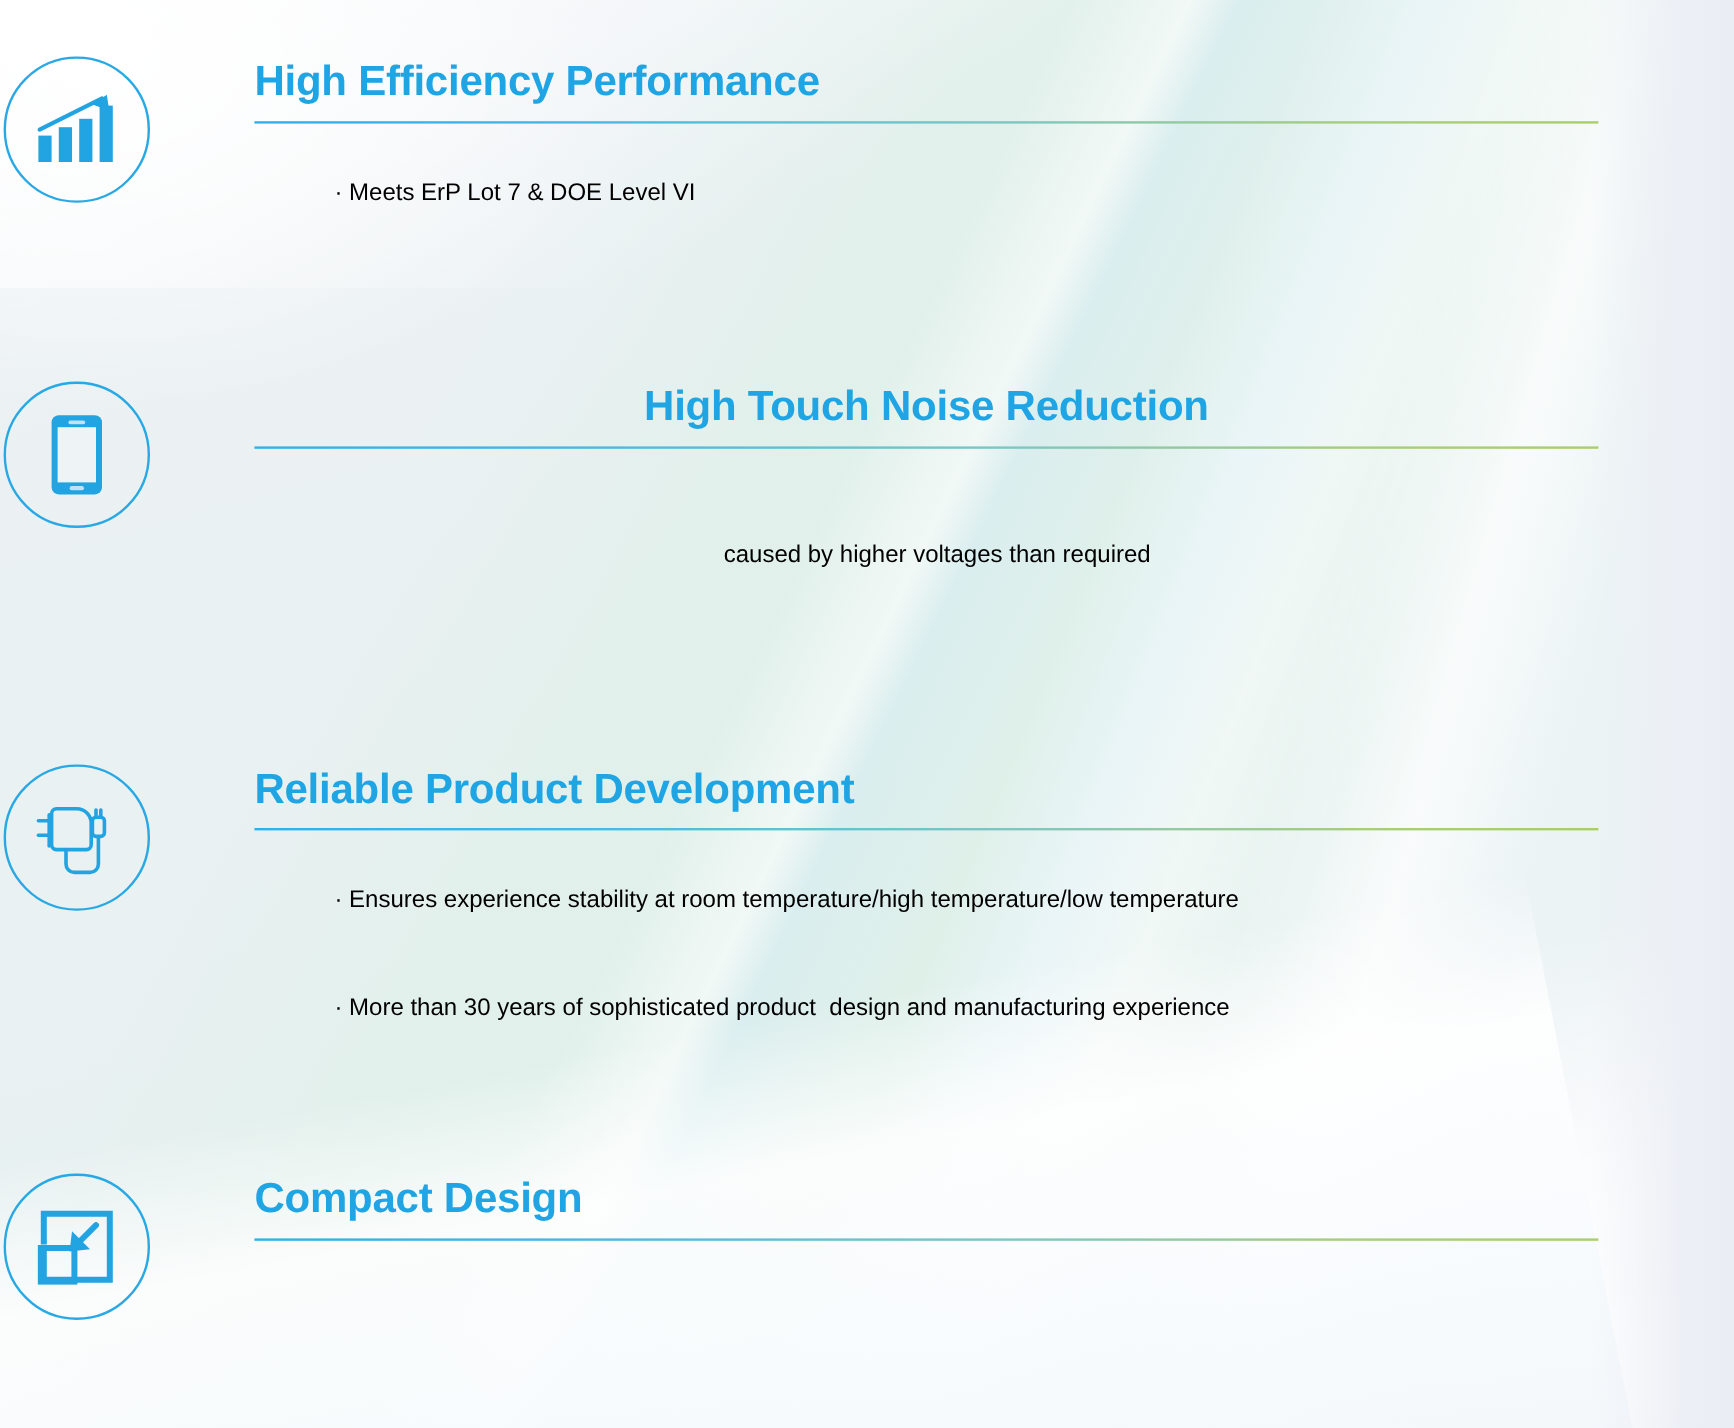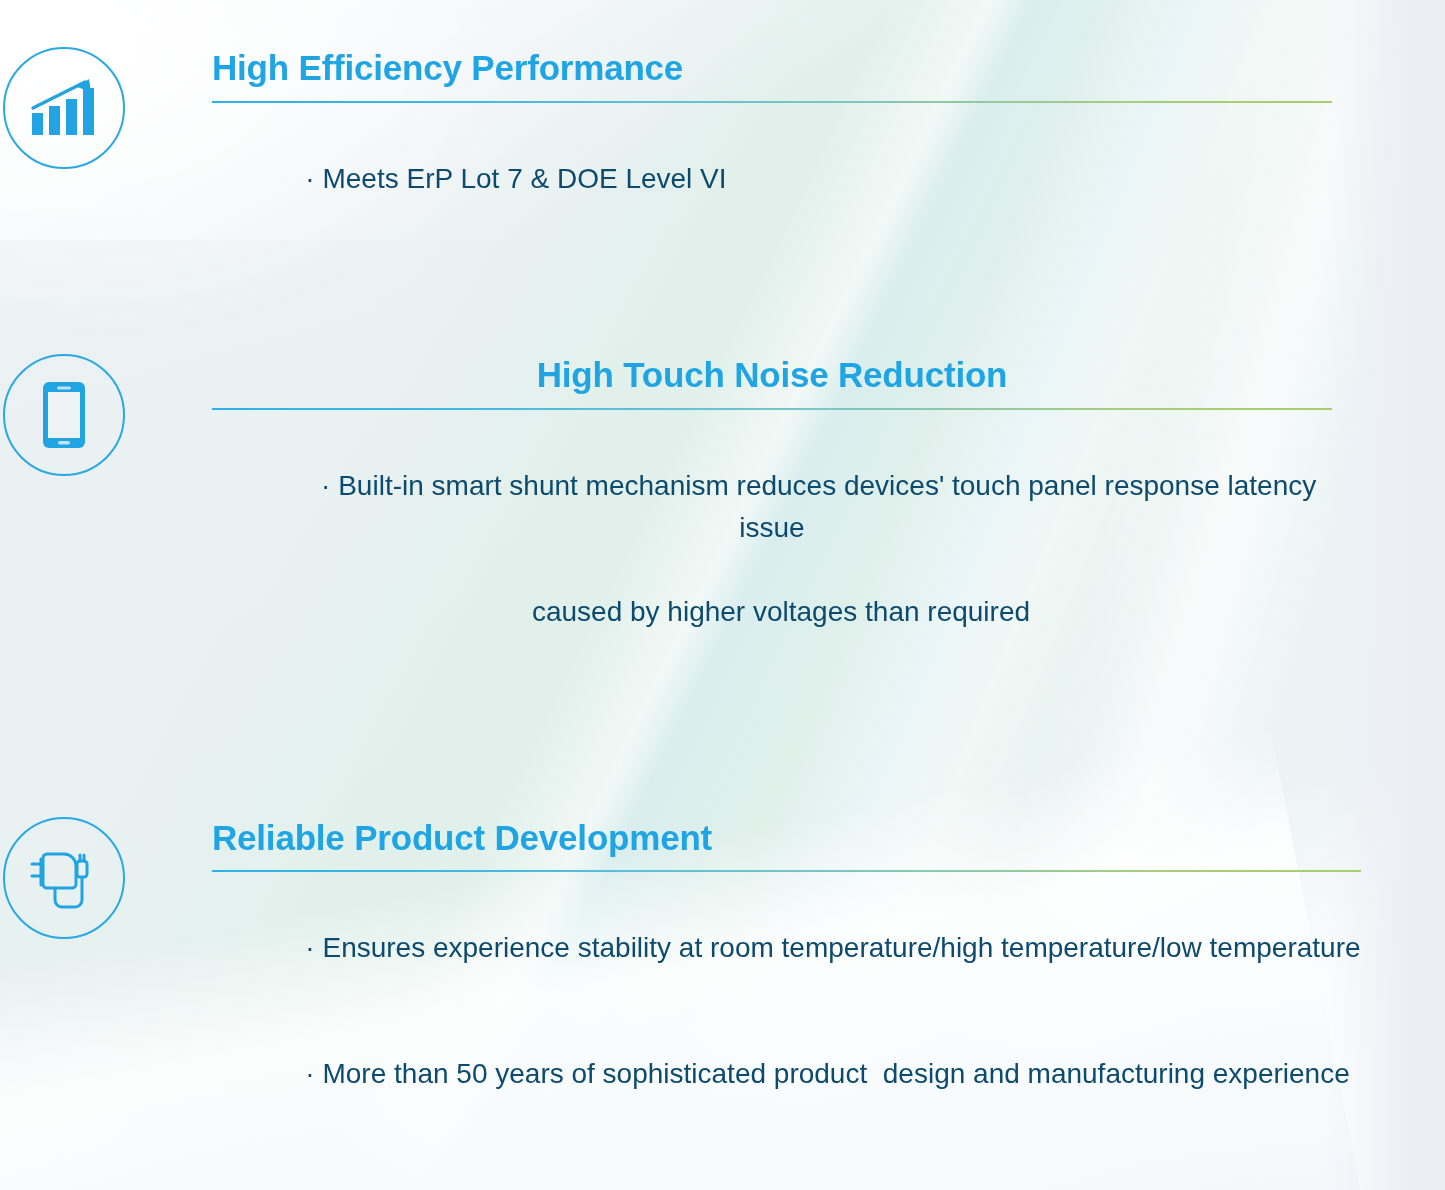--- a/index.html
+++ b/index.html
@@ -166,22 +166,22 @@
     height: 2px;
     margin-top: 14px;
     background: linear-gradient(90deg, #2cb2ea 0%, #41b9e3 22%, #7cc6c4 55%, #a7cd7e 82%, #a9ce6b 100%);
   }
 
   .feature-lines {
     margin-top: 13px;
   }
 
   .feature-line {
-    color: #0c4a6e;
-    font-size: 28px;
+    color: #000000;
+    font-size: 20px;
     line-height: 1.5;
     white-space: pre;
   }
 
   .feature-line.wrap {
     white-space: pre-wrap;
     text-indent: 0;
   }
 
   .feature-line .cont {
@@ -251,21 +251,20 @@
             <rect x="16" y="6.5" width="14" height="3" rx="1.5" fill="#bfe3f6"></rect>
             <rect x="17" y="61" width="12" height="3.6" rx="1.8" fill="#bfe3f6"></rect>
           </svg>
         </div>
       </div>
       <div class="feature-body">
         <div class="feature-title">High Touch Noise Reduction</div>
         <div class="feature-rule"></div>
         <div class="feature-lines">
           <div class="feature-line wrap">
-            <span>· Built-in smart shunt mechanism reduces devices' touch panel response latency issue</span>
             <span class="cont">caused by higher voltages than required</span>
           </div>
         </div>
       </div>
     </div>
 
     <div class="feature f3">
       <div class="icon-wrap">
         <div class="icon-circle">
           <svg width="78" height="66" viewBox="0 0 78 66" aria-hidden="true">
@@ -283,33 +282,38 @@
         </div>
       </div>
       <div class="feature-body">
         <div class="feature-title">Reliable Product Development</div>
         <div class="feature-rule"></div>
         <div class="feature-lines">
           <div class="feature-line">
             <span>· Ensures experience stability at room temperature/high temperature/low temperature</span>
           </div>
           <div class="feature-line">
-            <span>· More than 50 years of sophisticated product  design and manufacturing experience</span>
+            <span>· More than 30 years of sophisticated product  design and manufacturing experience</span>
           </div>
         </div>
       </div>
     </div>
 
     <div class="feature f4">
       <div class="icon-wrap">
         <div class="icon-circle">
           <svg width="66" height="66" viewBox="0 0 66 66" aria-hidden="true">
             <path d="M3 3 h60 v60 h-60 v-28 h5 v23 h50 v-50 h-50 v23 h-5 z" fill="#22a3e2"></path>
             <rect x="3" y="34" width="28" height="28" fill="none" stroke="#22a3e2" stroke-width="5"></rect>
             <path d="M49 15 L30 34" stroke="#22a3e2" stroke-width="5" stroke-linecap="round"></path>
             <path d="M27 37 L29 20 L44 35 Z" fill="#22a3e2"></path>
           </svg>
         </div>
       </div>
+      <div class="feature-body">
+        <div class="feature-title">Compact Design</div>
+        <div class="feature-rule"></div>
+
+      </div>
     </div>
 
   </div>
 </div>
 
 </body></html>

